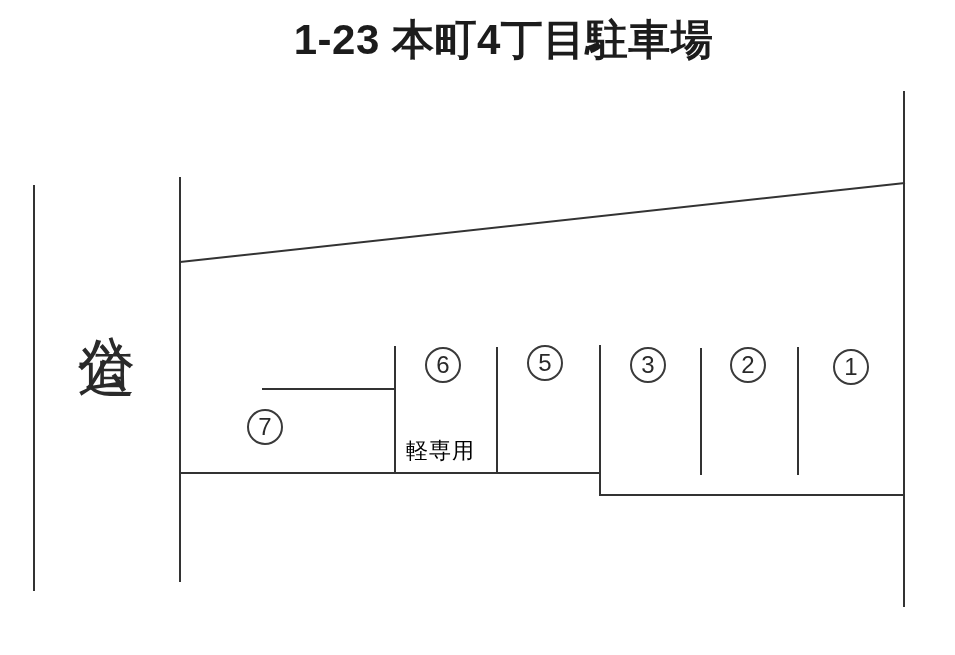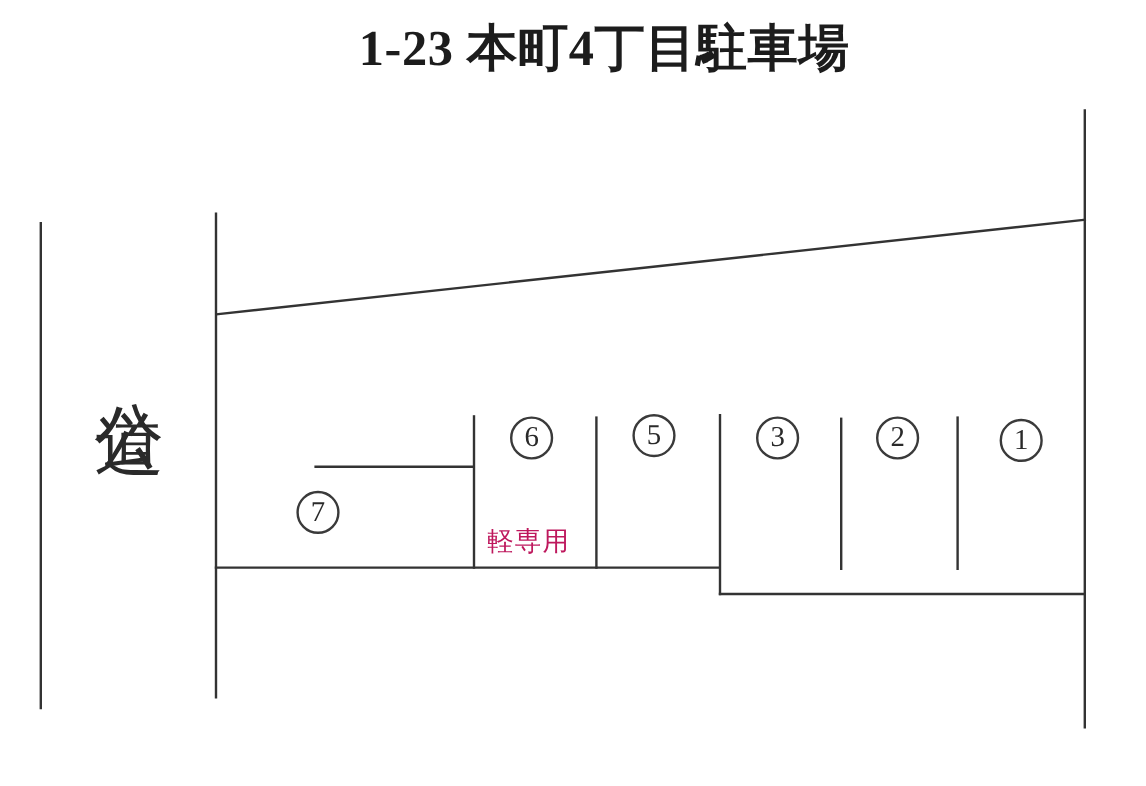--- a/index.html
+++ b/index.html
@@ -5,21 +5,21 @@
   html, body {
     margin: 0;
     padding: 0;
     background: #ffffff;
   }
   .page {
     position: relative;
     width: 955px;
     height: 655px;
     background: #ffffff;
-    font-family: Liberation Serif, serif;
+    font-family: Liberation Sans, sans-serif;
     color: #1c1c1c;
     overflow: hidden;
   }
   .title {
     position: absolute;
     top: 12px;
     left: 0;
     width: 100%;
     margin: 0;
     text-align: center;
@@ -65,21 +65,21 @@
     font-size: 24px;
     color: #2a2a2a;
     background: transparent;
   }
   .kei-note {
     position: absolute;
     left: 406px;
     top: 436px;
     font-size: 22px;
     letter-spacing: 1px;
-    color: #be185d;
+    color: #000000;
     white-space: nowrap;
   }
 </style>
 </head>
 <body>
 
 <div class="page">
 
   <h1 class="title">1-23 本町4丁目駐車場</h1>
 

